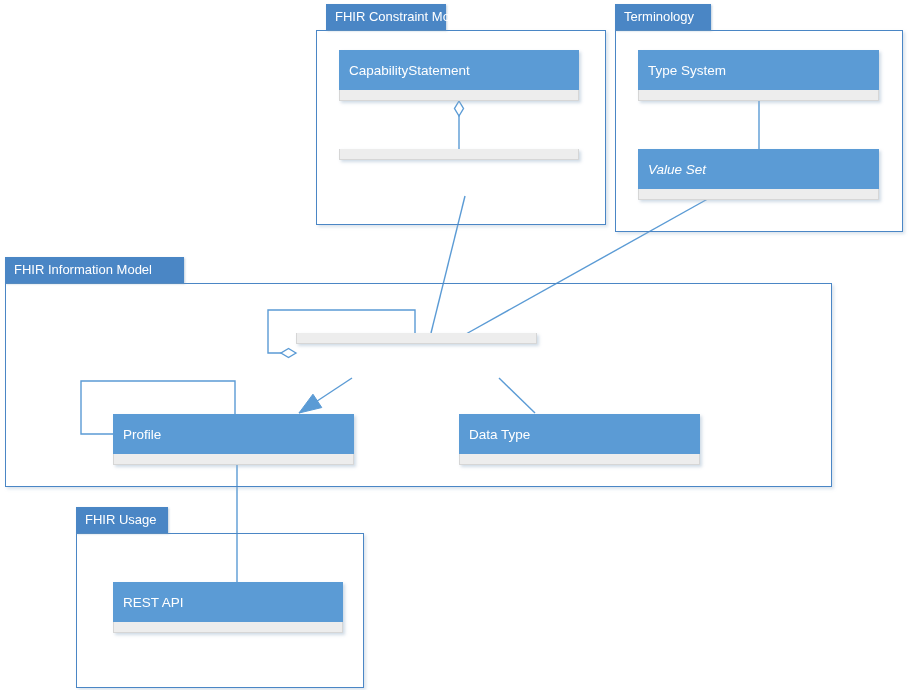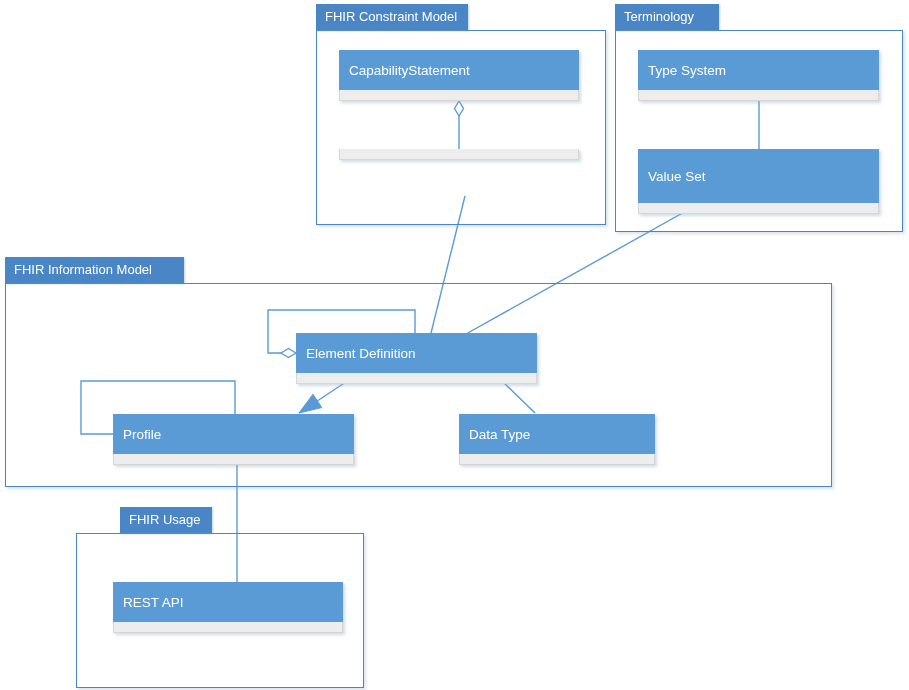--- a/index.html
+++ b/index.html
@@ -112,61 +112,60 @@
         <path d="M 499 378 L 535 413" fill="none" stroke="#5B9BD5" stroke-width="1.4"></path>
       </g>
       <g>
         <path d="M 237 465 L 237 582" fill="none" stroke="#5B9BD5" stroke-width="1.4"></path>
       </g>
     </svg>
 
   <div id="package-layer">
       <div class="package">
         <div class="package-body" style="left: 316px; top: 30px; width: 290px; height: 195px;"></div>
-        <div class="package-tab" style="left: 316px; top: 4px; width: 152px; height: 26px;">FHIR Constraint Model</div>
+        <div class="package-tab" style="left: 326px; top: 4px; width: 120px; height: 26px;">FHIR Constraint Model</div>
       </div>
       <div class="package">
         <div class="package-body" style="left: 615px; top: 30px; width: 288px; height: 202px;"></div>
-        <div class="package-tab" style="left: 615px; top: 4px; width: 104px; height: 26px;">Terminology</div>
+        <div class="package-tab" style="left: 615px; top: 4px; width: 96px; height: 26px;">Terminology</div>
       </div>
       <div class="package">
         <div class="package-body" style="left: 5px; top: 283px; width: 827px; height: 204px;"></div>
         <div class="package-tab" style="left: 5px; top: 257px; width: 179px; height: 26px;">FHIR Information Model</div>
       </div>
       <div class="package">
         <div class="package-body" style="left: 76px; top: 533px; width: 288px; height: 155px;"></div>
-        <div class="package-tab" style="left: 76px; top: 507px; width: 92px; height: 26px; margin-left: 44px;">FHIR Usage</div>
+        <div class="package-tab" style="left: 76px; top: 507px; width: 92px; height: 26px;">FHIR Usage</div>
       </div>
     </div>
 
   <div id="class-layer">
       <div class="class-box" style="left: 339px; top: 50px; width: 240px;">
         <div class="class-title" style="height: 40px;">CapabilityStatement</div>
         <div class="class-footer"></div>
       </div>
       <div class="class-box" style="left: 339px; top: 149px; width: 240px;">
         <div class="class-footer"></div>
       </div>
       <div class="class-box" style="left: 638px; top: 50px; width: 241px;">
         <div class="class-title" style="height: 40px;">Type System</div>
         <div class="class-footer"></div>
       </div>
       <div class="class-box" style="left: 638px; top: 149px; width: 241px;">
-        <div class="class-title" style="height: 54px;">Value Set</div>
+        <div class="class-title" style="height: 40px; font-style: italic;">Value Set</div>
         <div class="class-footer"></div>
       </div>
       <div class="class-box" style="left: 296px; top: 333px; width: 241px;">
-        <div class="class-title" style="height: 40px;">Element Definition</div>
         <div class="class-footer"></div>
       </div>
       <div class="class-box" style="left: 113px; top: 414px; width: 241px;">
         <div class="class-title" style="height: 40px;">Profile</div>
         <div class="class-footer"></div>
       </div>
-      <div class="class-box" style="left: 459px; top: 414px; width: 196px;">
+      <div class="class-box" style="left: 459px; top: 414px; width: 241px;">
         <div class="class-title" style="height: 40px;">Data Type</div>
         <div class="class-footer"></div>
       </div>
       <div class="class-box" style="left: 113px; top: 582px; width: 230px;">
         <div class="class-title" style="height: 40px;">REST API</div>
         <div class="class-footer"></div>
       </div>
     </div>
 
 </div>

